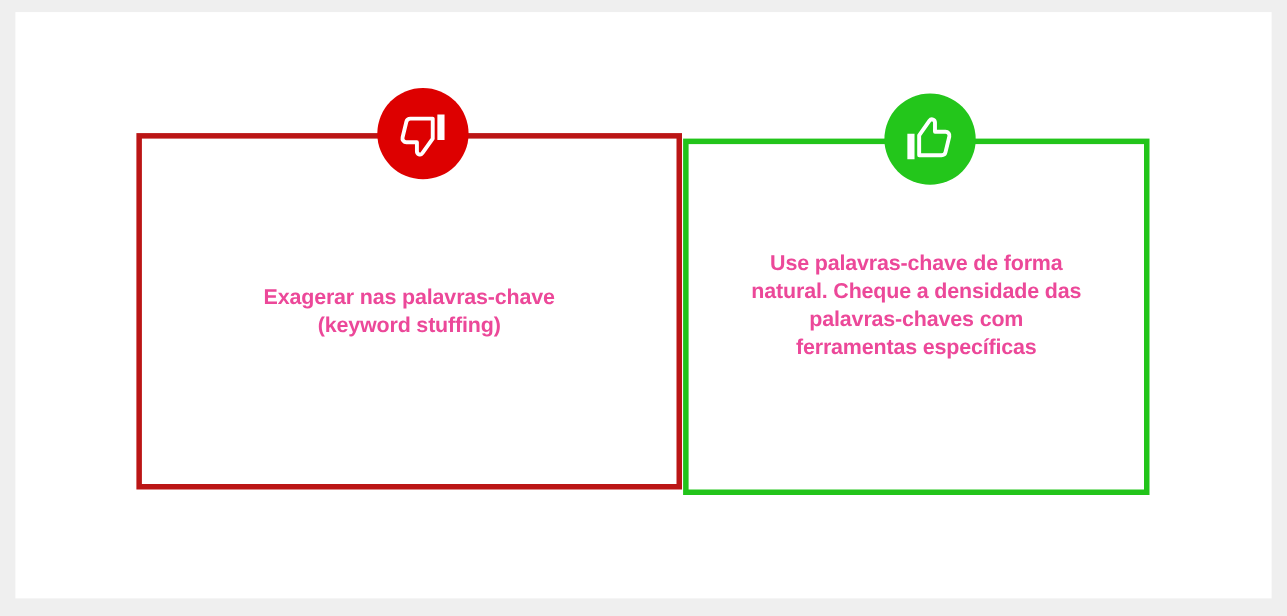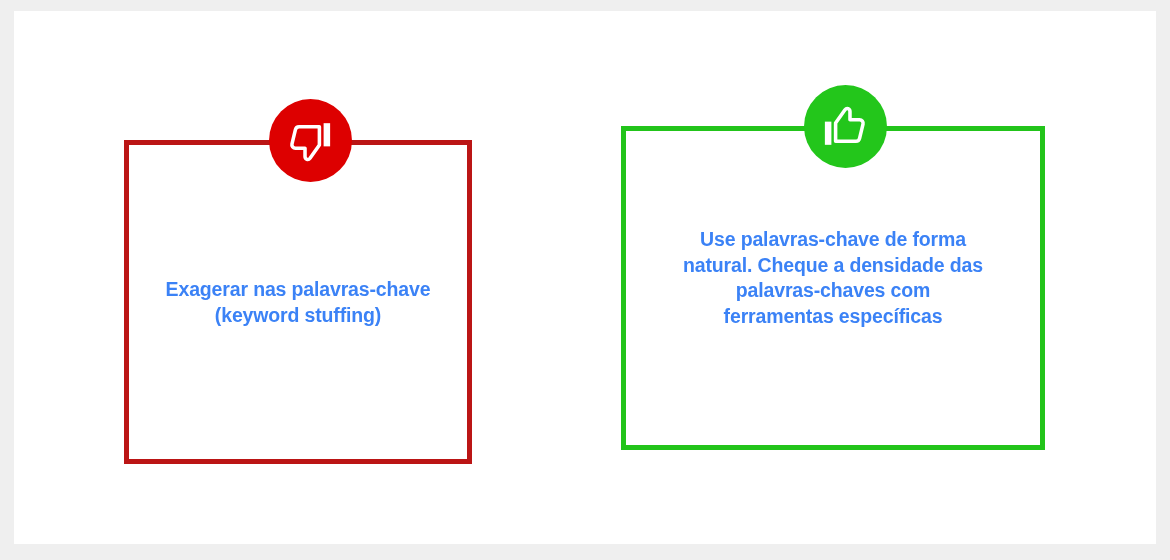--- a/index.html
+++ b/index.html
@@ -34,41 +34,41 @@
 
   
   .card {
     position: absolute;
     box-sizing: border-box;
     background: #ffffff;
   }
 
   .card-bad {
     left: 110px;          
-    top: 129px;           
-    width: 348px;
+    top: 110px;           
+    width: 496px;
     height: 324px;
     border: 5px solid var(--bad-border, #bb1515);
   }
 
   .card-good {
     left: 607px;          
     top: 115px;
     width: 424px;
     height: 324px;
     border: 5px solid var(--good-border, #22c41a);
   }
 
   
   .card-text {
     position: absolute;
     left: 0;
     right: 0;
     text-align: center;
-    color: #3b82f6;
+    color: #ec4899;
     font-weight: bold;
     font-size: 19.5px;
     line-height: 25.5px;
     letter-spacing: -0.15px;
     padding: 0 12px;
     box-sizing: border-box;
     white-space: pre-line;
   }
   .card-bad .card-text {
     top: 132px;

